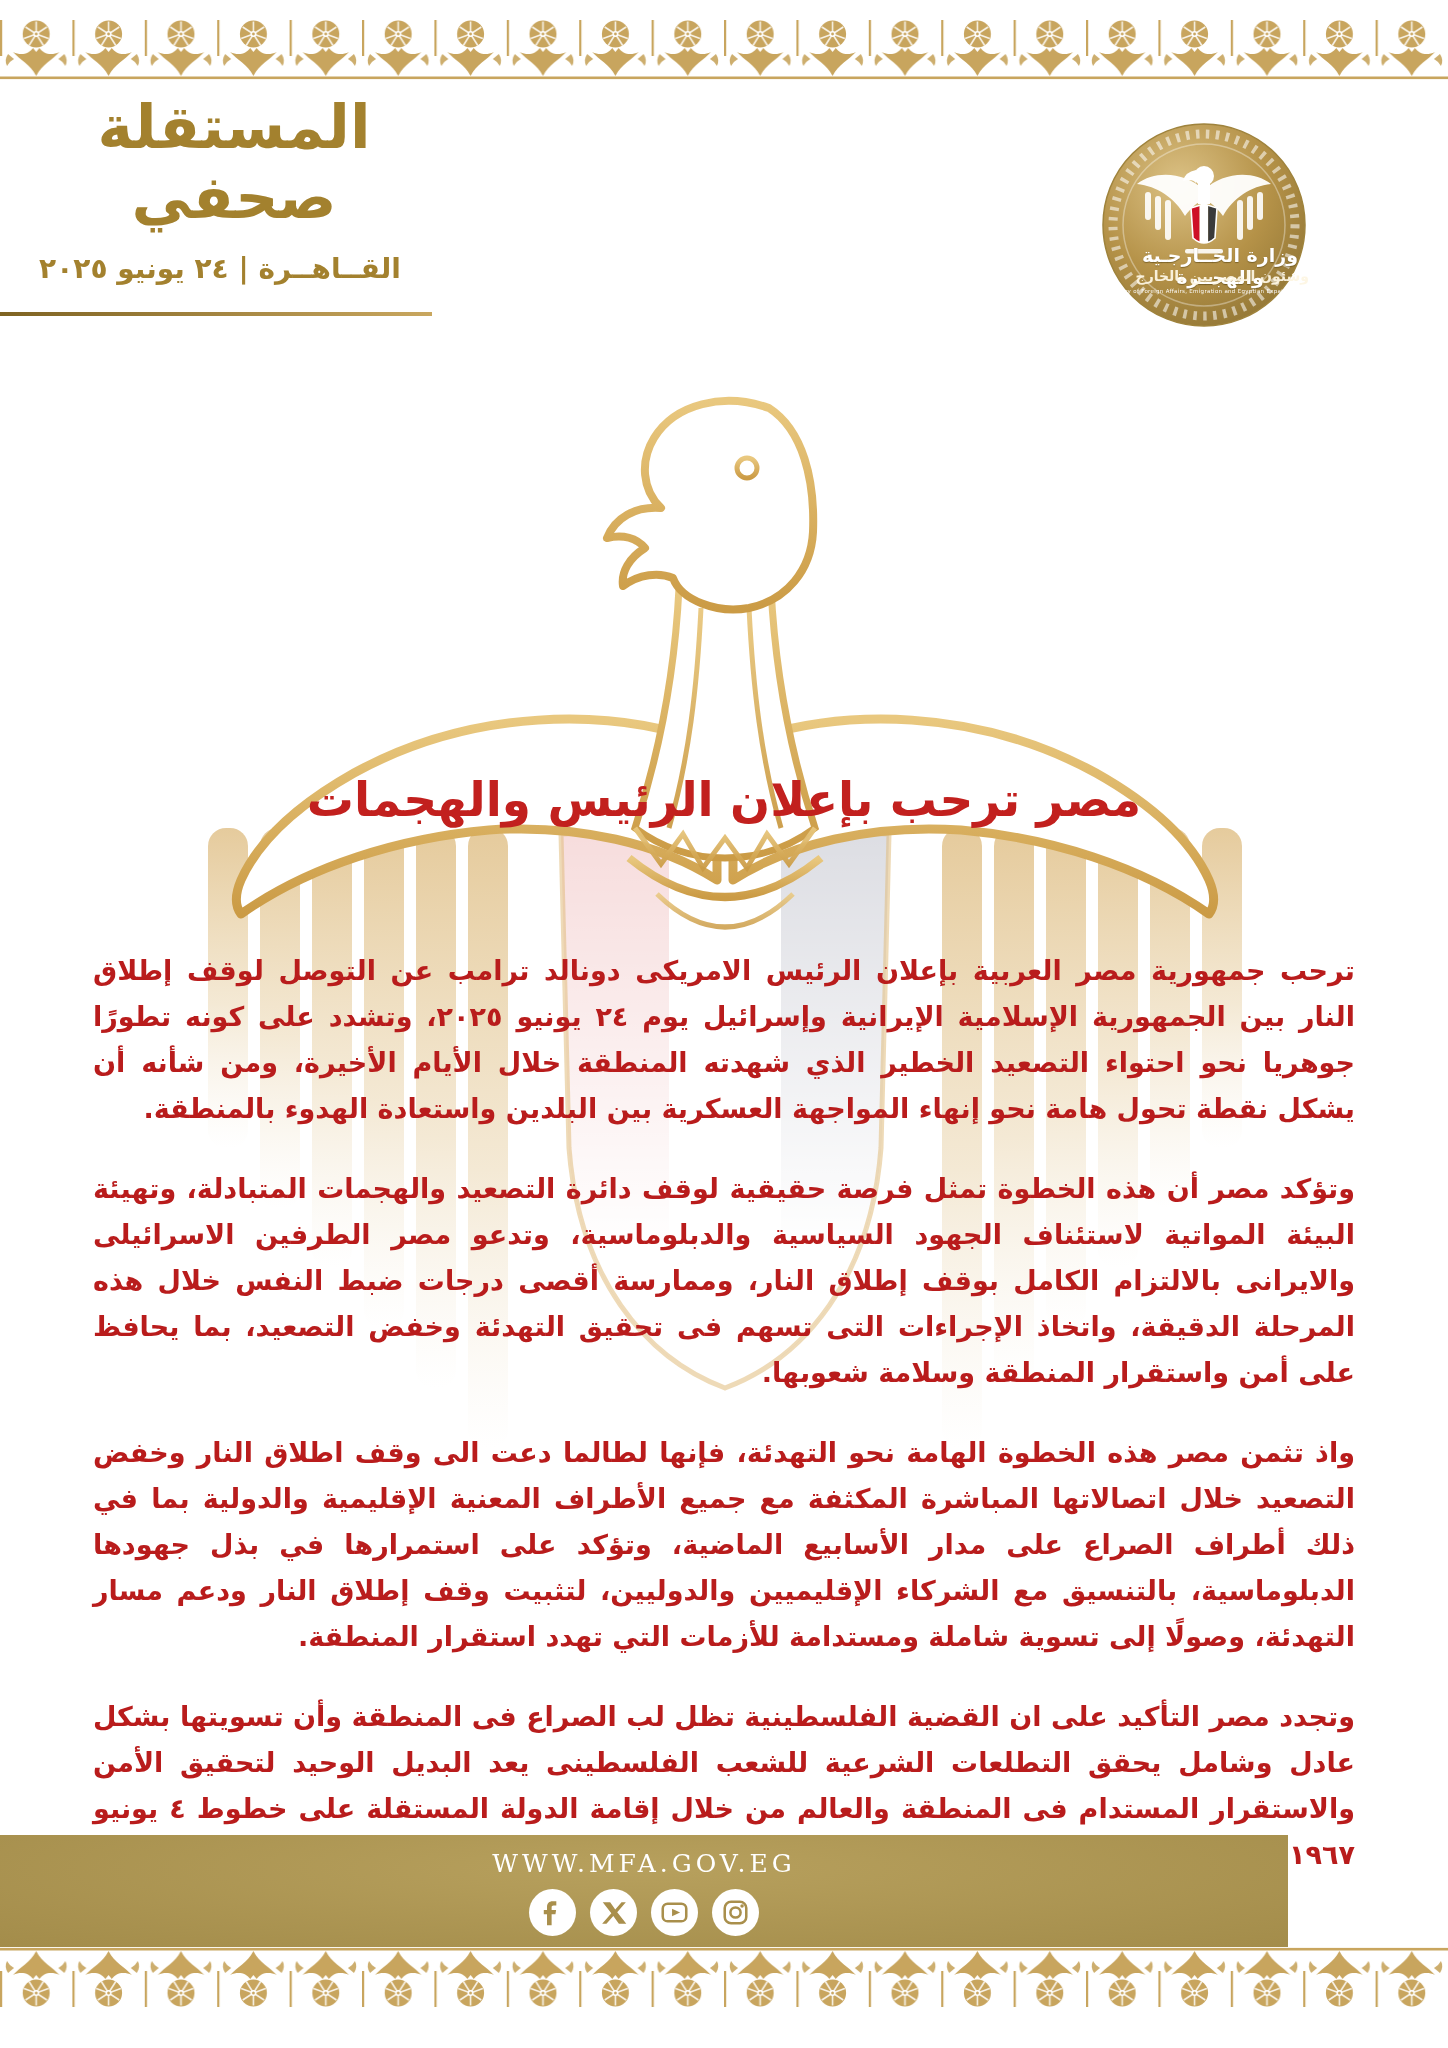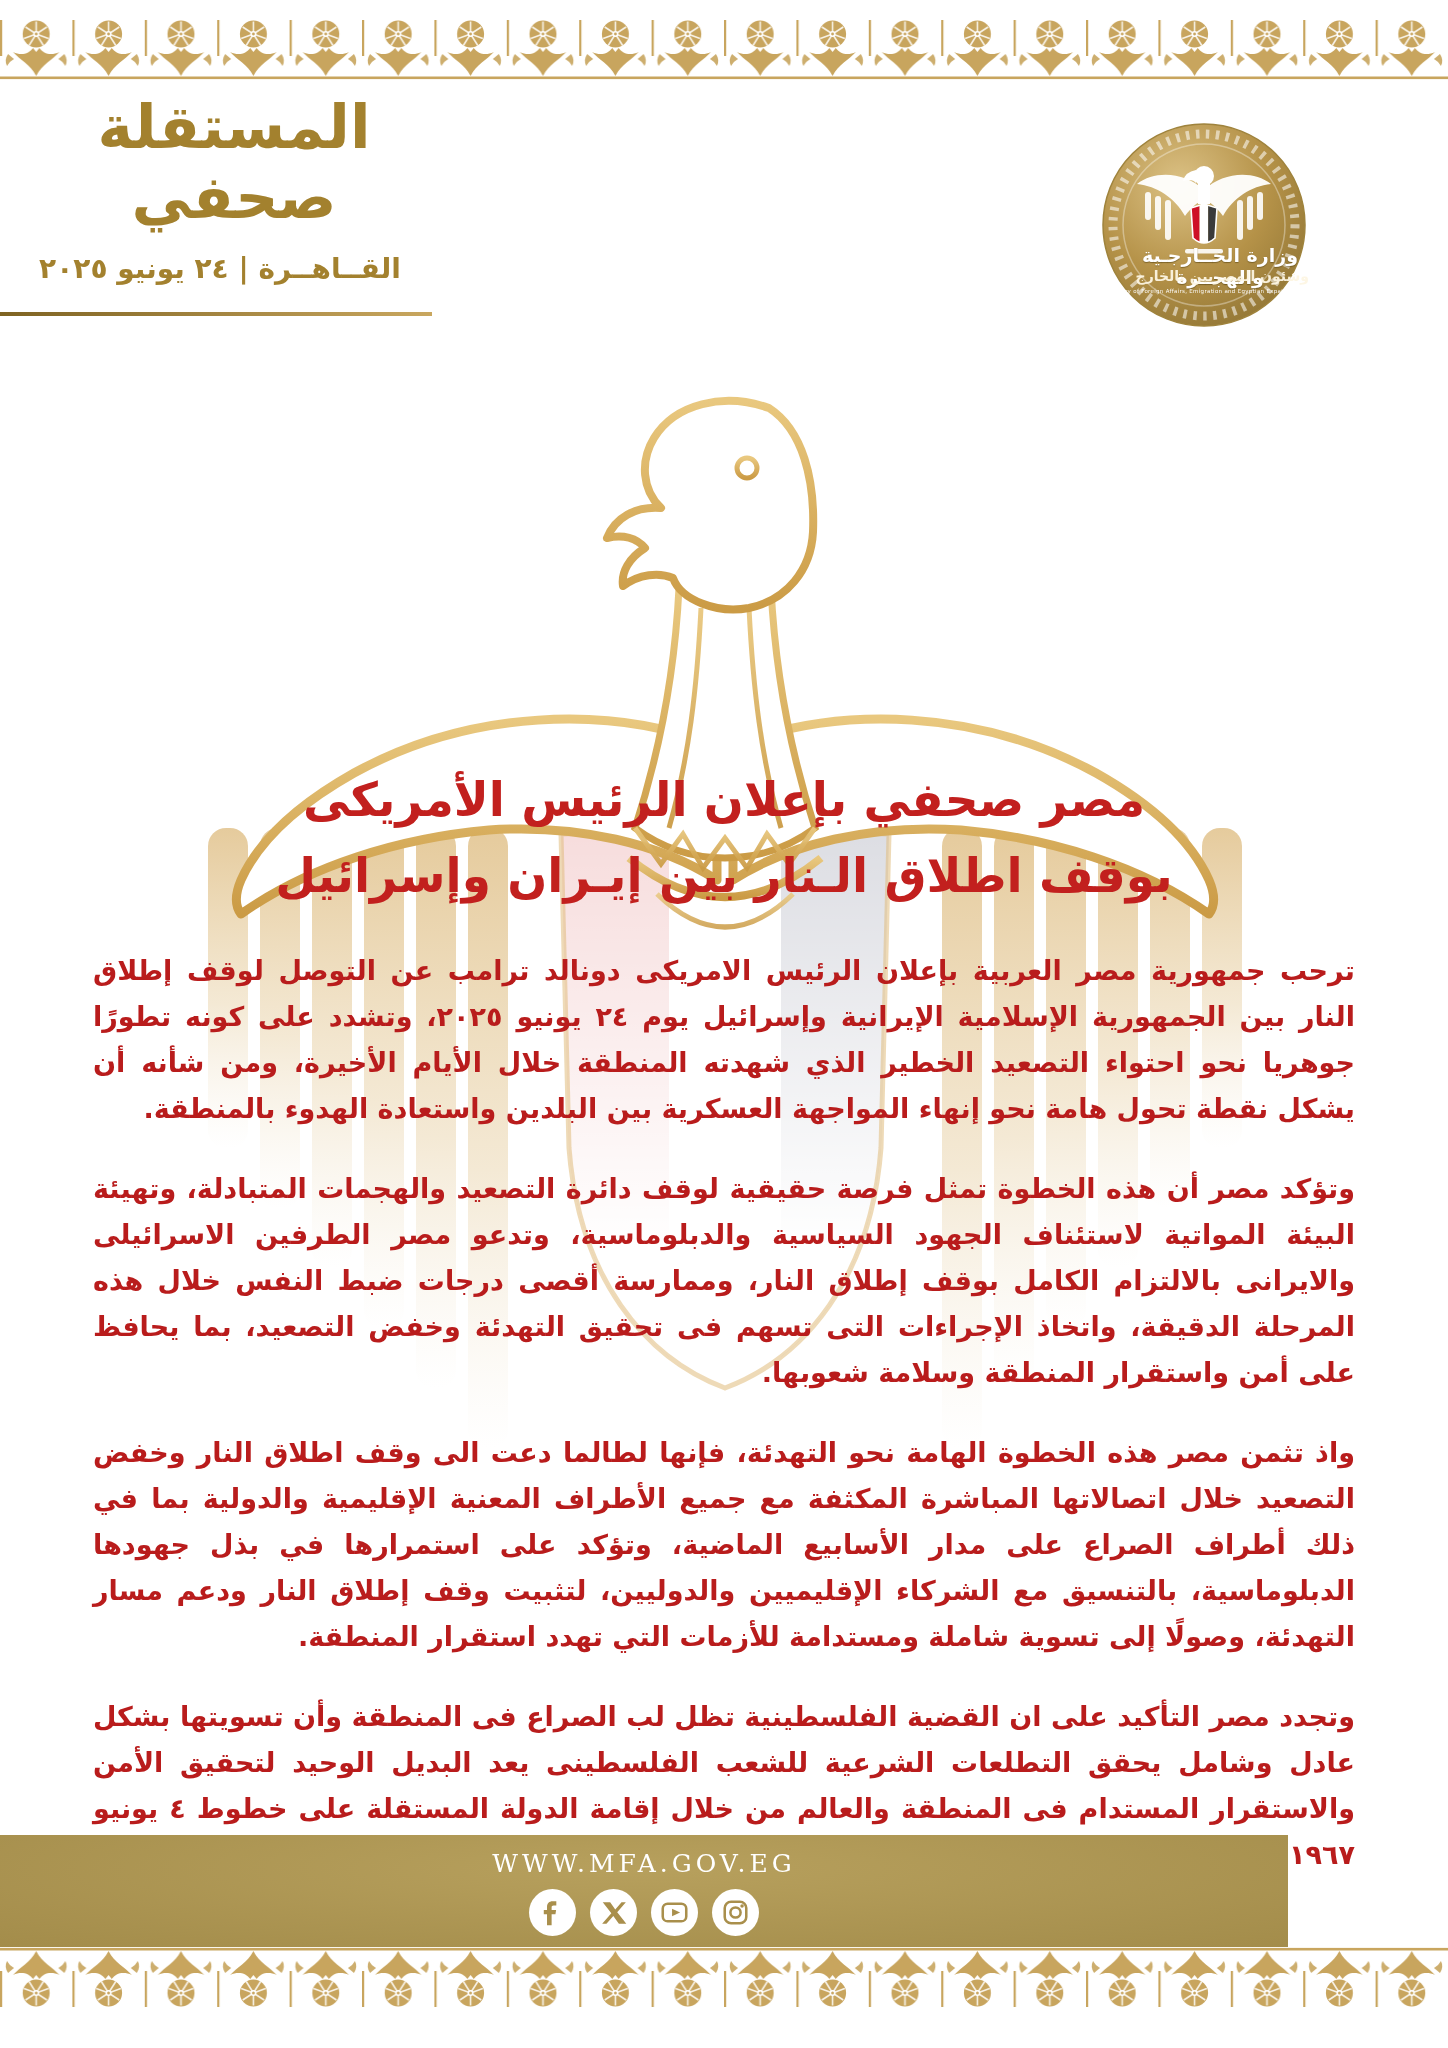--- a/index.html
+++ b/index.html
@@ -201,22 +201,21 @@
                  C 566 238 546 250 538 270 C 554 266 568 270 576 280
                  C 560 290 552 304 554 318 C 570 306 590 304 604 310
                  C 612 332 648 346 680 340 C 718 332 742 302 744 264
                  C 746 212 734 162 700 140 Z" fill="#ffffff" stroke="url(#wingGold)" stroke-width="8" stroke-linejoin="round"></path>
         <circle cx="678" cy="200" r="10" fill="#ffffff" stroke="url(#wingGold)" stroke-width="5"></circle>
       </g>
     </svg>
   </div>
 
   <h1 class="red-title" style="margin:0;">
-    <span>مصر صحفي بإعلان الرئيس الأمريكى</span><br>
-    <span>بوقف اطلاق الـنار بين إيـران وإسرائيل</span>
+    <span>مصر ترحب بإعلان الرئيس والهجمات</span><br>
   </h1>
 
   <div class="body-text">
     <p>ترحب جمهورية مصر العربية بإعلان الرئيس الامريكى دونالد ترامب عن التوصل لوقف إطلاق النار بين الجمهورية الإسلامية الإيرانية وإسرائيل يوم ٢٤ يونيو ٢٠٢٥، وتشدد على كونه تطورًا جوهريا نحو احتواء التصعيد الخطير الذي شهدته المنطقة خلال الأيام الأخيرة، ومن شأنه أن يشكل نقطة تحول هامة نحو إنهاء المواجهة العسكرية بين البلدين واستعادة الهدوء بالمنطقة.</p>
     <p>وتؤكد مصر أن هذه الخطوة تمثل فرصة حقيقية لوقف دائرة التصعيد والهجمات المتبادلة، وتهيئة البيئة المواتية لاستئناف الجهود السياسية والدبلوماسية، وتدعو مصر الطرفين الاسرائيلى والايرانى بالالتزام الكامل بوقف إطلاق النار، وممارسة أقصى درجات ضبط النفس خلال هذه المرحلة الدقيقة، واتخاذ الإجراءات التى تسهم فى تحقيق التهدئة وخفض التصعيد، بما يحافظ على أمن واستقرار المنطقة وسلامة شعوبها.</p>
     <p>واذ تثمن مصر هذه الخطوة الهامة نحو التهدئة، فإنها لطالما دعت الى وقف اطلاق النار وخفض التصعيد خلال اتصالاتها المباشرة المكثفة مع جميع الأطراف المعنية الإقليمية والدولية بما في ذلك أطراف الصراع على مدار الأسابيع الماضية، وتؤكد على استمرارها في بذل جهودها الدبلوماسية، بالتنسيق مع الشركاء الإقليميين والدوليين، لتثبيت وقف إطلاق النار ودعم مسار التهدئة، وصولًا إلى تسوية شاملة ومستدامة للأزمات التي تهدد استقرار المنطقة.</p>
     <p>وتجدد مصر التأكيد على ان القضية الفلسطينية تظل لب الصراع فى المنطقة وأن تسويتها بشكل عادل وشامل يحقق التطلعات الشرعية للشعب الفلسطينى يعد البديل الوحيد لتحقيق الأمن والاستقرار المستدام فى المنطقة والعالم من خلال إقامة الدولة المستقلة على خطوط ٤ يونيو ١٩٦٧ وعاصمتها القدس الشرقية.</p>
   </div>
 
   <div class="footer-bar">

